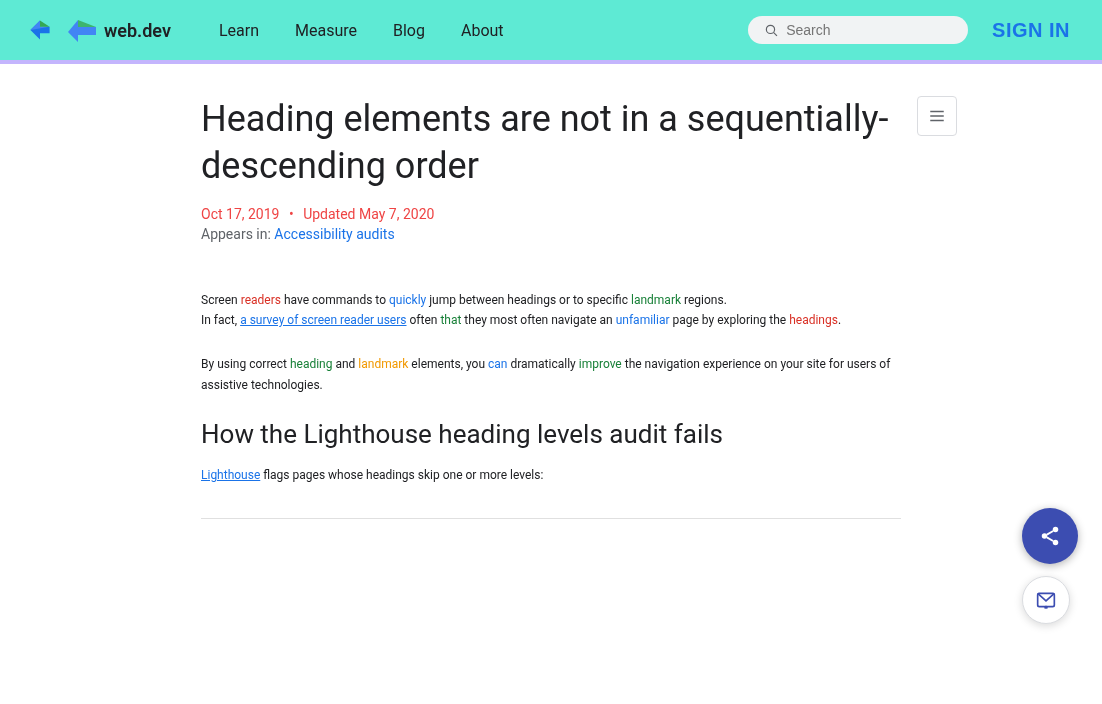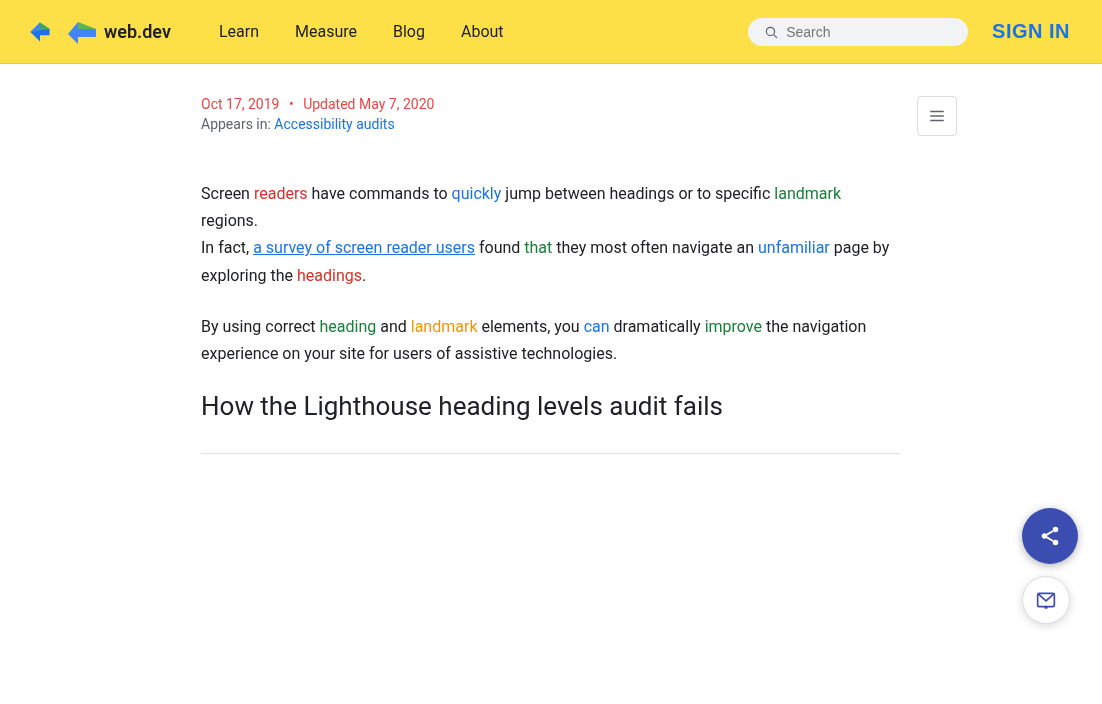--- a/index.html
+++ b/index.html
@@ -4,22 +4,22 @@
   <style>
     * { margin: 0; padding: 0; box-sizing: border-box; }
     body { font-family: -apple-system, BlinkMacSystemFont, 'Segoe UI', Roboto, Arial, sans-serif; background: #fff; color: #333; overflow-x: hidden; }
 
     
     .header {
       display: flex;
       align-items: center;
       padding: 0 24px;
       height: 64px;
-      border-bottom: 1px solid #c4b5fd;
-      background: #fde047;
+      border-bottom: 4px solid #c4b5fd;
+      background: #5eead4;
       position: sticky;
       top: 0;
       z-index: 100;
     }
     .logo-area {
       display: flex;
       align-items: center;
       gap: 8px;
       margin-right: 32px;
       text-decoration: none;
@@ -143,21 +143,21 @@
       font-size: 14px;
       color: #5f6368;
       margin-bottom: 48px;
     }
     .appears-in a {
       color: #1a73e8;
       text-decoration: none;
     }
 
     .article-body p {
-      font-size: 16px;
+      font-size: 12px;
       line-height: 1.7;
       color: #202124;
       margin-bottom: 24px;
       max-width: 700px;
     }
 
     .article-body p a {
       color: #1a73e8;
       text-decoration: underline;
     }
@@ -267,44 +267,48 @@
   <main class="main-content">
 
     <button class="toc-button" title="Table of contents">
       <svg width="18" height="18" viewBox="0 0 24 24" fill="none" stroke="#5f6368" stroke-width="2">
         <line x1="3" y1="6" x2="21" y2="6"></line>
         <line x1="3" y1="12" x2="21" y2="12"></line>
         <line x1="3" y1="18" x2="21" y2="18"></line>
       </svg>
     </button>
 
+    <h1 class="article-title">Heading elements are not in a sequentially-descending order</h1>
 
     <div class="article-meta">
       <span>Oct 17, 2019</span>
       <span class="dot">•</span>
       <span>Updated May 7, 2020</span>
     </div>
     <div class="appears-in">
       <span>Appears in:</span>
       <a href="#">Accessibility audits</a>
     </div>
 
     <div class="article-body">
 
       <p>
         <span>Screen </span><span class="text-red">readers</span><span> have commands to </span><span class="text-blue">quickly</span><span> jump between headings or to specific </span><span class="text-green">landmark</span><span> regions.</span><br>
-        <span>In fact, </span><a href="#">a survey of screen reader users</a><span> found </span><span class="text-green">that</span><span> they most often navigate an </span><span class="text-blue">unfamiliar</span><span> page by exploring the </span><span class="text-red">headings</span><span>.</span>
+        <span>In fact, </span><a href="#">a survey of screen reader users</a><span> often </span><span class="text-green">that</span><span> they most often navigate an </span><span class="text-blue">unfamiliar</span><span> page by exploring the </span><span class="text-red">headings</span><span>.</span>
       </p>
 
       <p>
         <span>By using correct </span><span class="text-green">heading</span><span> and </span><span class="text-yellow">landmark</span><span> elements, you </span><span class="text-blue">can</span><span> dramatically </span><span class="text-green">improve</span><span> the navigation experience on your site for users of assistive technologies.</span>
       </p>
 
       <h2>How the Lighthouse heading levels audit fails</h2>
 
+      <p>
+        <a href="#">Lighthouse</a><span> flags pages whose headings skip one or more levels:</span>
+      </p>
 
       <div class="bottom-rule"></div>
     </div>
 
   </main>
 </div>
 
 <div class="fab-area">
   <button class="fab-share" title="Share">
     <svg width="22" height="22" viewBox="0 0 24 24" fill="white">

